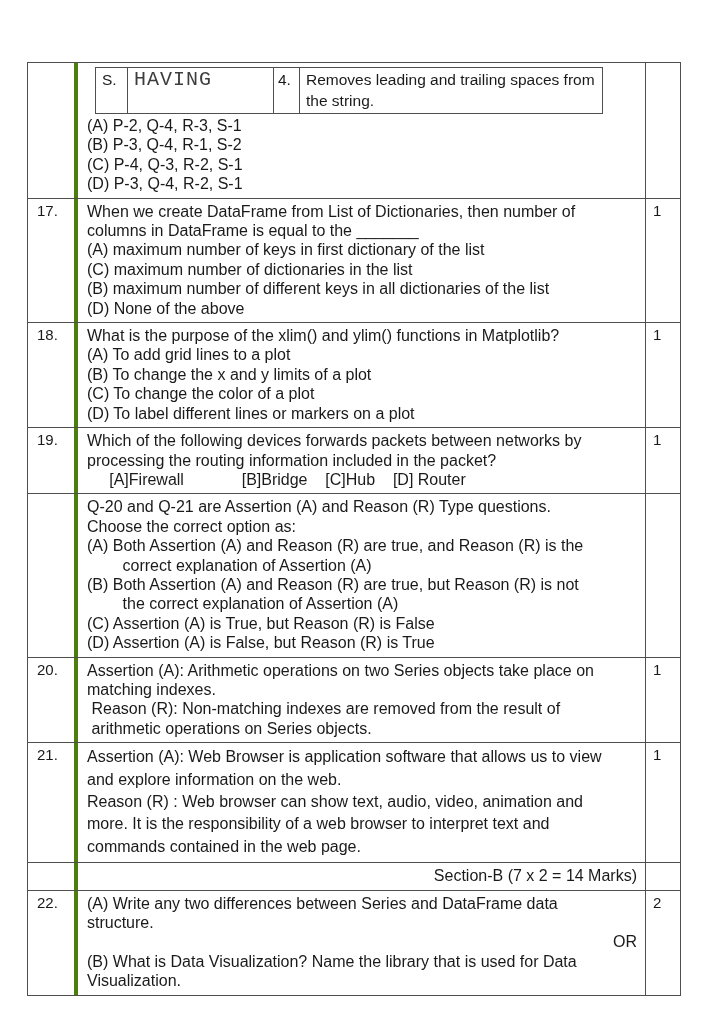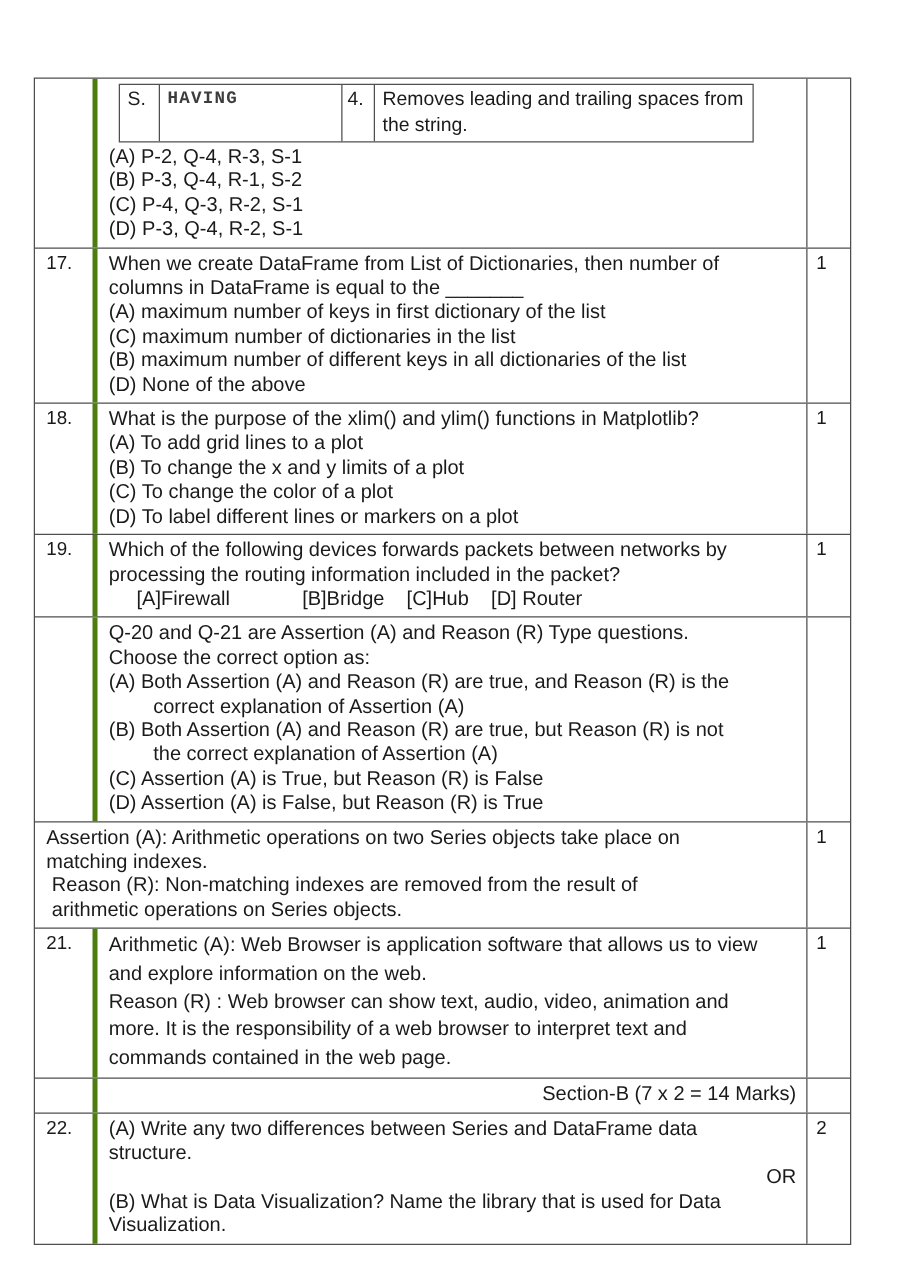--- a/index.html
+++ b/index.html
@@ -69,23 +69,22 @@
     border-right: 1px solid #4f4f4f;
     padding: 1px 4px 2px 6px;
     font-size: 15.5px;
     line-height: 21px;
   }
   .mt-c0 { width: 32px; flex: 0 0 32px; }
   .mt-c1 {
     width: 146px; flex: 0 0 146px;
     font-family: "Liberation Mono", "DejaVu Sans Mono", monospace;
     color: #3d3d3d;
-    font-size: 14px;
+    font-size: 20px;
     letter-spacing: 1px;
-    font-weight: bold;
   }
   .mt-c2 { width: 26px; flex: 0 0 26px; padding-left: 4px; }
   .mt-c3 { flex: 1 1 auto; border-right: none; }
 </style>
 </head>
 <body>
 
 <div class="page">
   <div class="exam-table">
       <div class="row">
@@ -144,32 +143,33 @@
           <div class="line"><span>(A) Both Assertion (A) and Reason (R) are true, and Reason (R) is the</span></div>
           <div class="line"><span>        correct explanation of Assertion (A)</span></div>
           <div class="line"><span>(B) Both Assertion (A) and Reason (R) are true, but Reason (R) is not</span></div>
           <div class="line"><span>        the correct explanation of Assertion (A)</span></div>
           <div class="line"><span>(C) Assertion (A) is True, but Reason (R) is False</span></div>
           <div class="line"><span>(D) Assertion (A) is False, but Reason (R) is True</span></div>
         </div>
         <div class="cell cell-marks"></div>
       </div>
       <div class="row">
+        <div class="cell cell-num">20.</div>
         <div class="cell cell-content">
           <div class="line"><b>Assertion (A):</b><span> Arithmetic operations on two Series objects take place on</span></div>
           <div class="line"><span>matching indexes.</span></div>
           <div class="line"><span> </span><b>Reason (R):</b><span> Non-matching indexes are removed from the result of</span></div>
           <div class="line"><span> arithmetic operations on Series objects.</span></div>
         </div>
         <div class="cell cell-marks">1</div>
       </div>
       <div class="row">
         <div class="cell cell-num">21.</div>
         <div class="cell cell-content wide">
-          <div class="line"><b>Arithmetic (A)</b><span>: Web Browser is application software that allows us to view</span></div>
+          <div class="line"><b>Assertion (A)</b><span>: Web Browser is application software that allows us to view</span></div>
           <div class="line"><span>and explore information on the web.</span></div>
           <div class="line"><b>Reason (R)</b><span> : Web browser can show text, audio, video, animation and</span></div>
           <div class="line"><span>more. It is the responsibility of a web browser to interpret text and</span></div>
           <div class="line"><span>commands contained in the web page.</span></div>
         </div>
         <div class="cell cell-marks">1</div>
       </div>
       <div class="row">
         <div class="cell cell-num"></div>
         <div class="cell cell-content">

